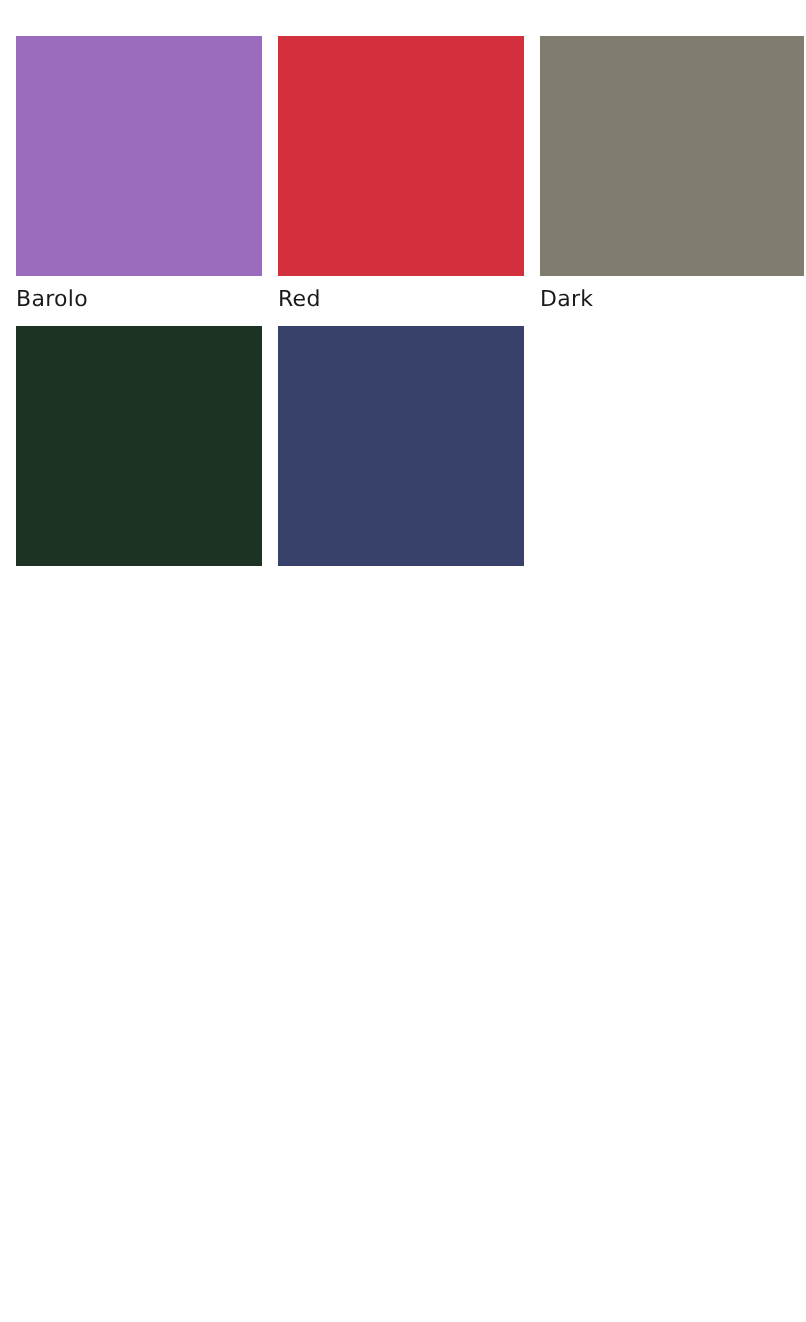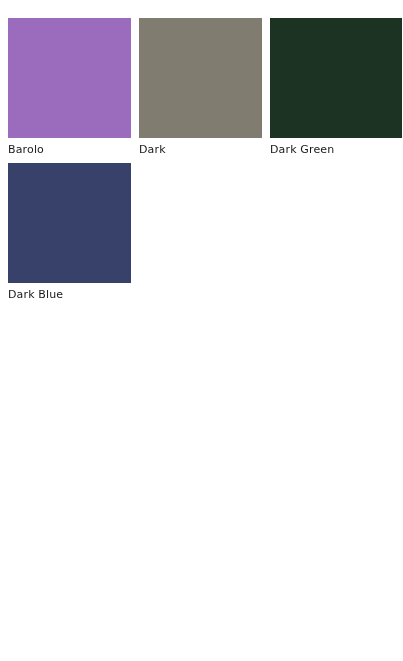--- a/index.html
+++ b/index.html
@@ -57,32 +57,34 @@
 
 <div class="palette-page" style="background-color: rgb(255, 255, 255);">
 
   <div class="swatch-grid">
 
     <div class="swatch-cell">
       <span class="swatch-chip" style="background-color: rgb(155, 107, 190);"></span>
       <span class="swatch-label">Barolo</span>
     </div>
 
+    <div class="swatch-cell">
+      <span class="swatch-chip" style="background-color: rgb(211, 47, 60);"></span>
+      <span class="swatch-label">Red</span>
+    </div>
 
 
     <div class="swatch-cell">
       <span class="swatch-chip" style="background-color: rgb(129, 124, 112);"></span>
       <span class="swatch-label">Dark</span>
     </div>
 
     <div class="swatch-cell">
       <span class="swatch-chip" style="background-color: rgb(28, 51, 36);"></span>
-      <span class="swatch-label">Dark Green</span>
     </div>
 
     <div class="swatch-cell">
       <span class="swatch-chip" style="background-color: rgb(55, 65, 105);"></span>
-      <span class="swatch-label">Dark Blue</span>
     </div>
 
   </div>
 
 </div>
 
 </body></html>

